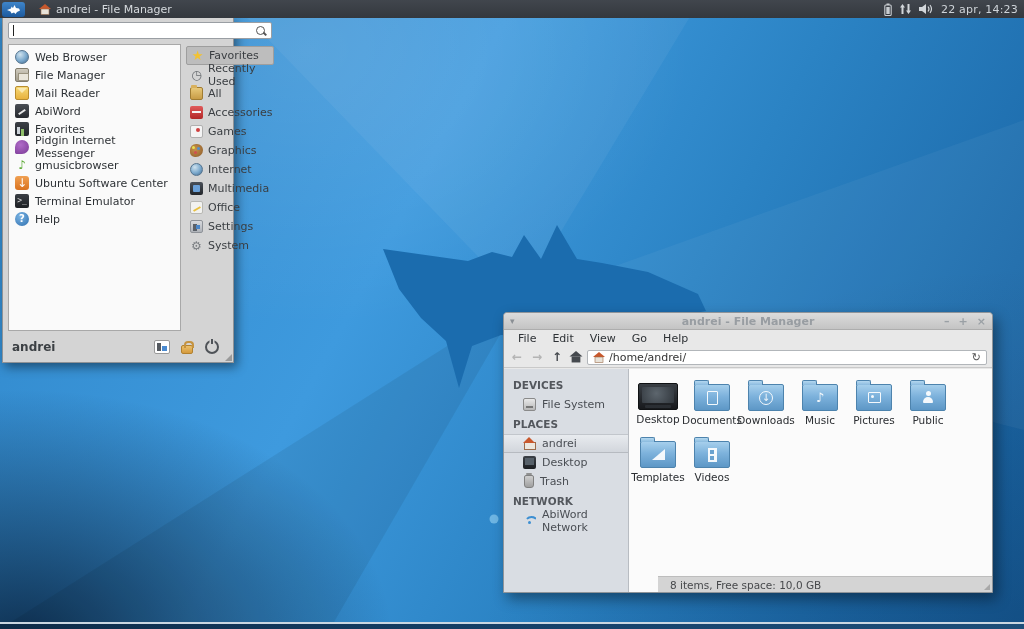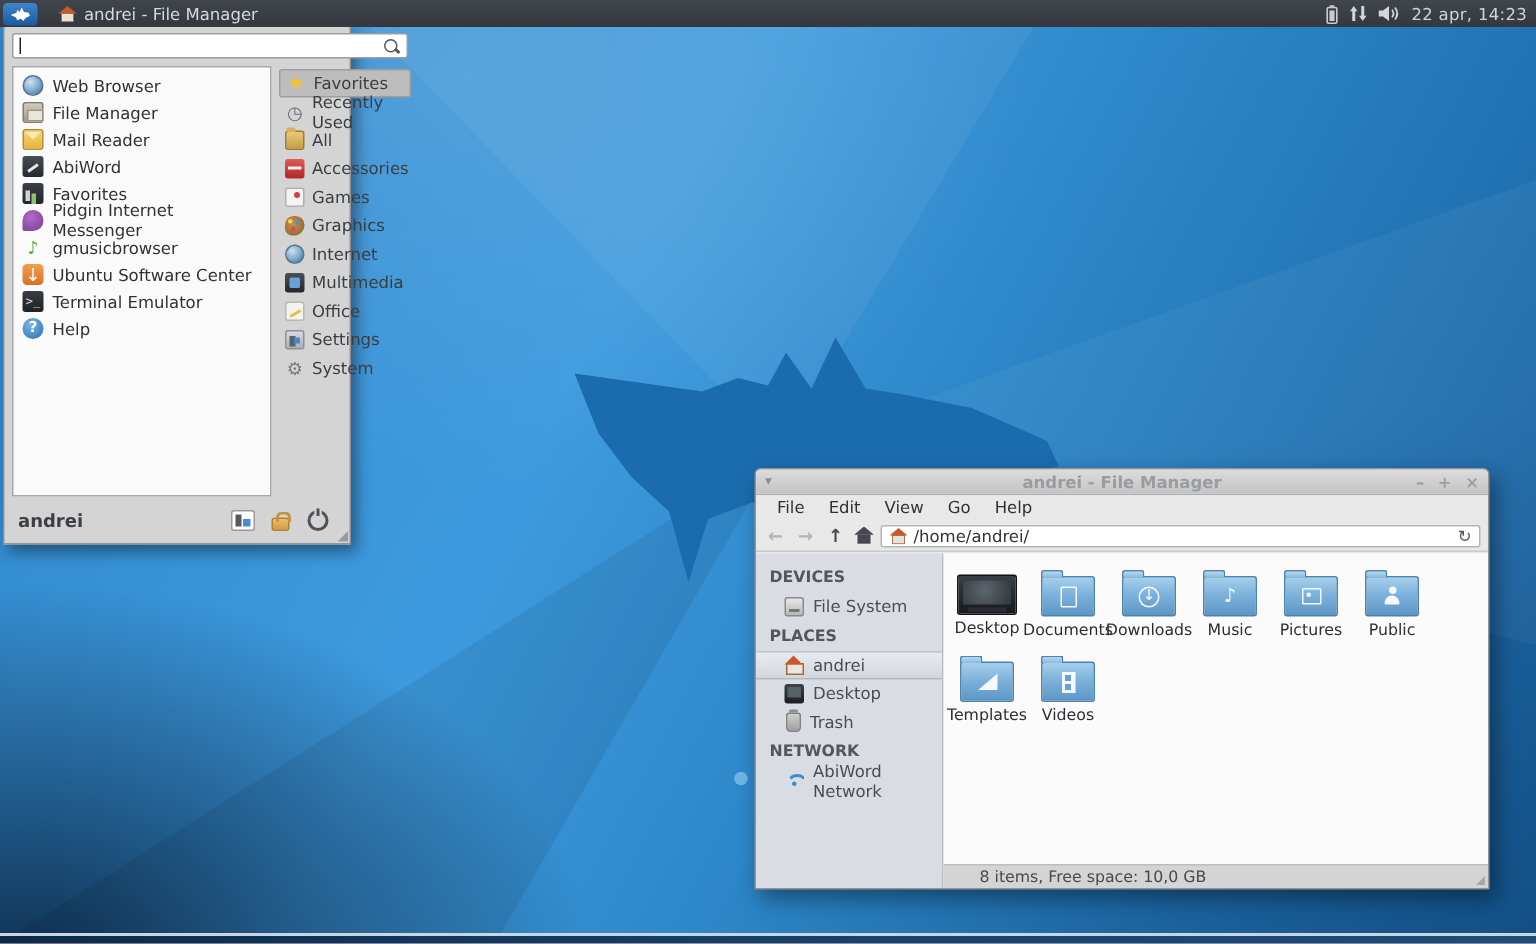--- a/index.html
+++ b/index.html
@@ -105,21 +105,21 @@
   .pathbar .refresh { margin-left:auto; color:#555; font-size:11px; }
   .win-body { position:absolute; left:0; top:56px; bottom:0; width:100%; display:flex; }
   .sidebar { width:125px; background:#d9dde3; border-right:1px solid #b8bcc2; padding-top:6px; color:#4a4e54; }
   .sb-header { font-weight:bold; font-size:10.5px; color:#53575d; padding:4px 0 4px 9px; }
   .sb-item { display:flex; align-items:center; gap:6px; height:19px; padding-left:19px; }
   .sb-item.selected { background:linear-gradient(180deg,#e8ebef,#d2d6dc); border-top:1px solid #c2c6cc; border-bottom:1px solid #b6bac0; }
   .view-area { flex:1; background:#fbfbfb; position:relative; display:flex; flex-direction:column; }
   .files { flex:1; display:flex; flex-wrap:wrap; align-content:flex-start; padding:6px 2px; }
   .file { width:54px; height:57px; display:flex; flex-direction:column; align-items:center; justify-content:flex-start; }
   .file .flabel { margin-top:3px; color:#2b2e32; font-size:10.5px; }
-  .statusbar { height:16px; background:#d4d4d4; border-top:1px solid #bdbdbd; display:flex; align-items:center; padding-left:24px; color:#47494c; font-size:10.5px; position:relative; }
+  .statusbar { height:16px; background:#d4d4d4; border-top:1px solid #bdbdbd; display:flex; align-items:center; padding-left:12px; color:#47494c; font-size:10.5px; position:relative;margin-left:29px; }
   .statusbar .grip2 { position:absolute; right:2px; bottom:2px; width:0; height:0; border-left:6px solid transparent; border-bottom:6px solid #a8a8a8; }
 
   
   .folder { position:relative; width:36px; height:27px; margin-top:9px; background:linear-gradient(180deg,#a6cfec 0%,#7db2dc 45%,#5d97c6 100%); border:1px solid #4d83ad; border-radius:2px; }
   .folder::before { content:""; position:absolute; left:-1px; top:-5px; width:13px; height:4px; background:linear-gradient(180deg,#b4d8f0,#8abade); border:1px solid #4d83ad; border-bottom:none; border-radius:2px 2px 0 0; }
   .embl { position:absolute; inset:0; display:flex; align-items:center; justify-content:center; color:rgba(255,255,255,.92); font-size:13px; }
   .embl-page { width:11px; height:14px; border:1.5px solid rgba(255,255,255,.92); border-radius:1px; background:transparent; }
   .embl-circle { width:14px; height:14px; border:1.5px solid rgba(255,255,255,.92); border-radius:50%; display:flex; align-items:center; justify-content:center; font-size:10px; }
   .embl-photo { width:13px; height:11px; border:1.5px solid rgba(255,255,255,.92); border-radius:1px; position:relative; }
   .embl-photo::before { content:""; position:absolute; left:2px; top:2px; width:3px; height:3px; border-radius:50%; background:rgba(255,255,255,.92); }

